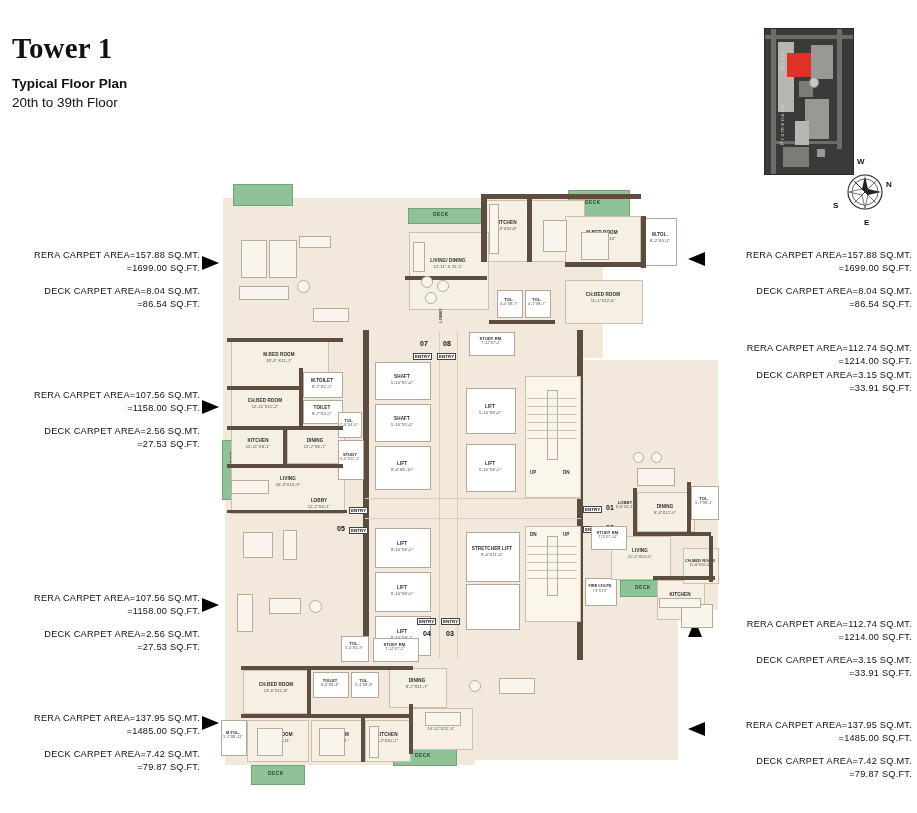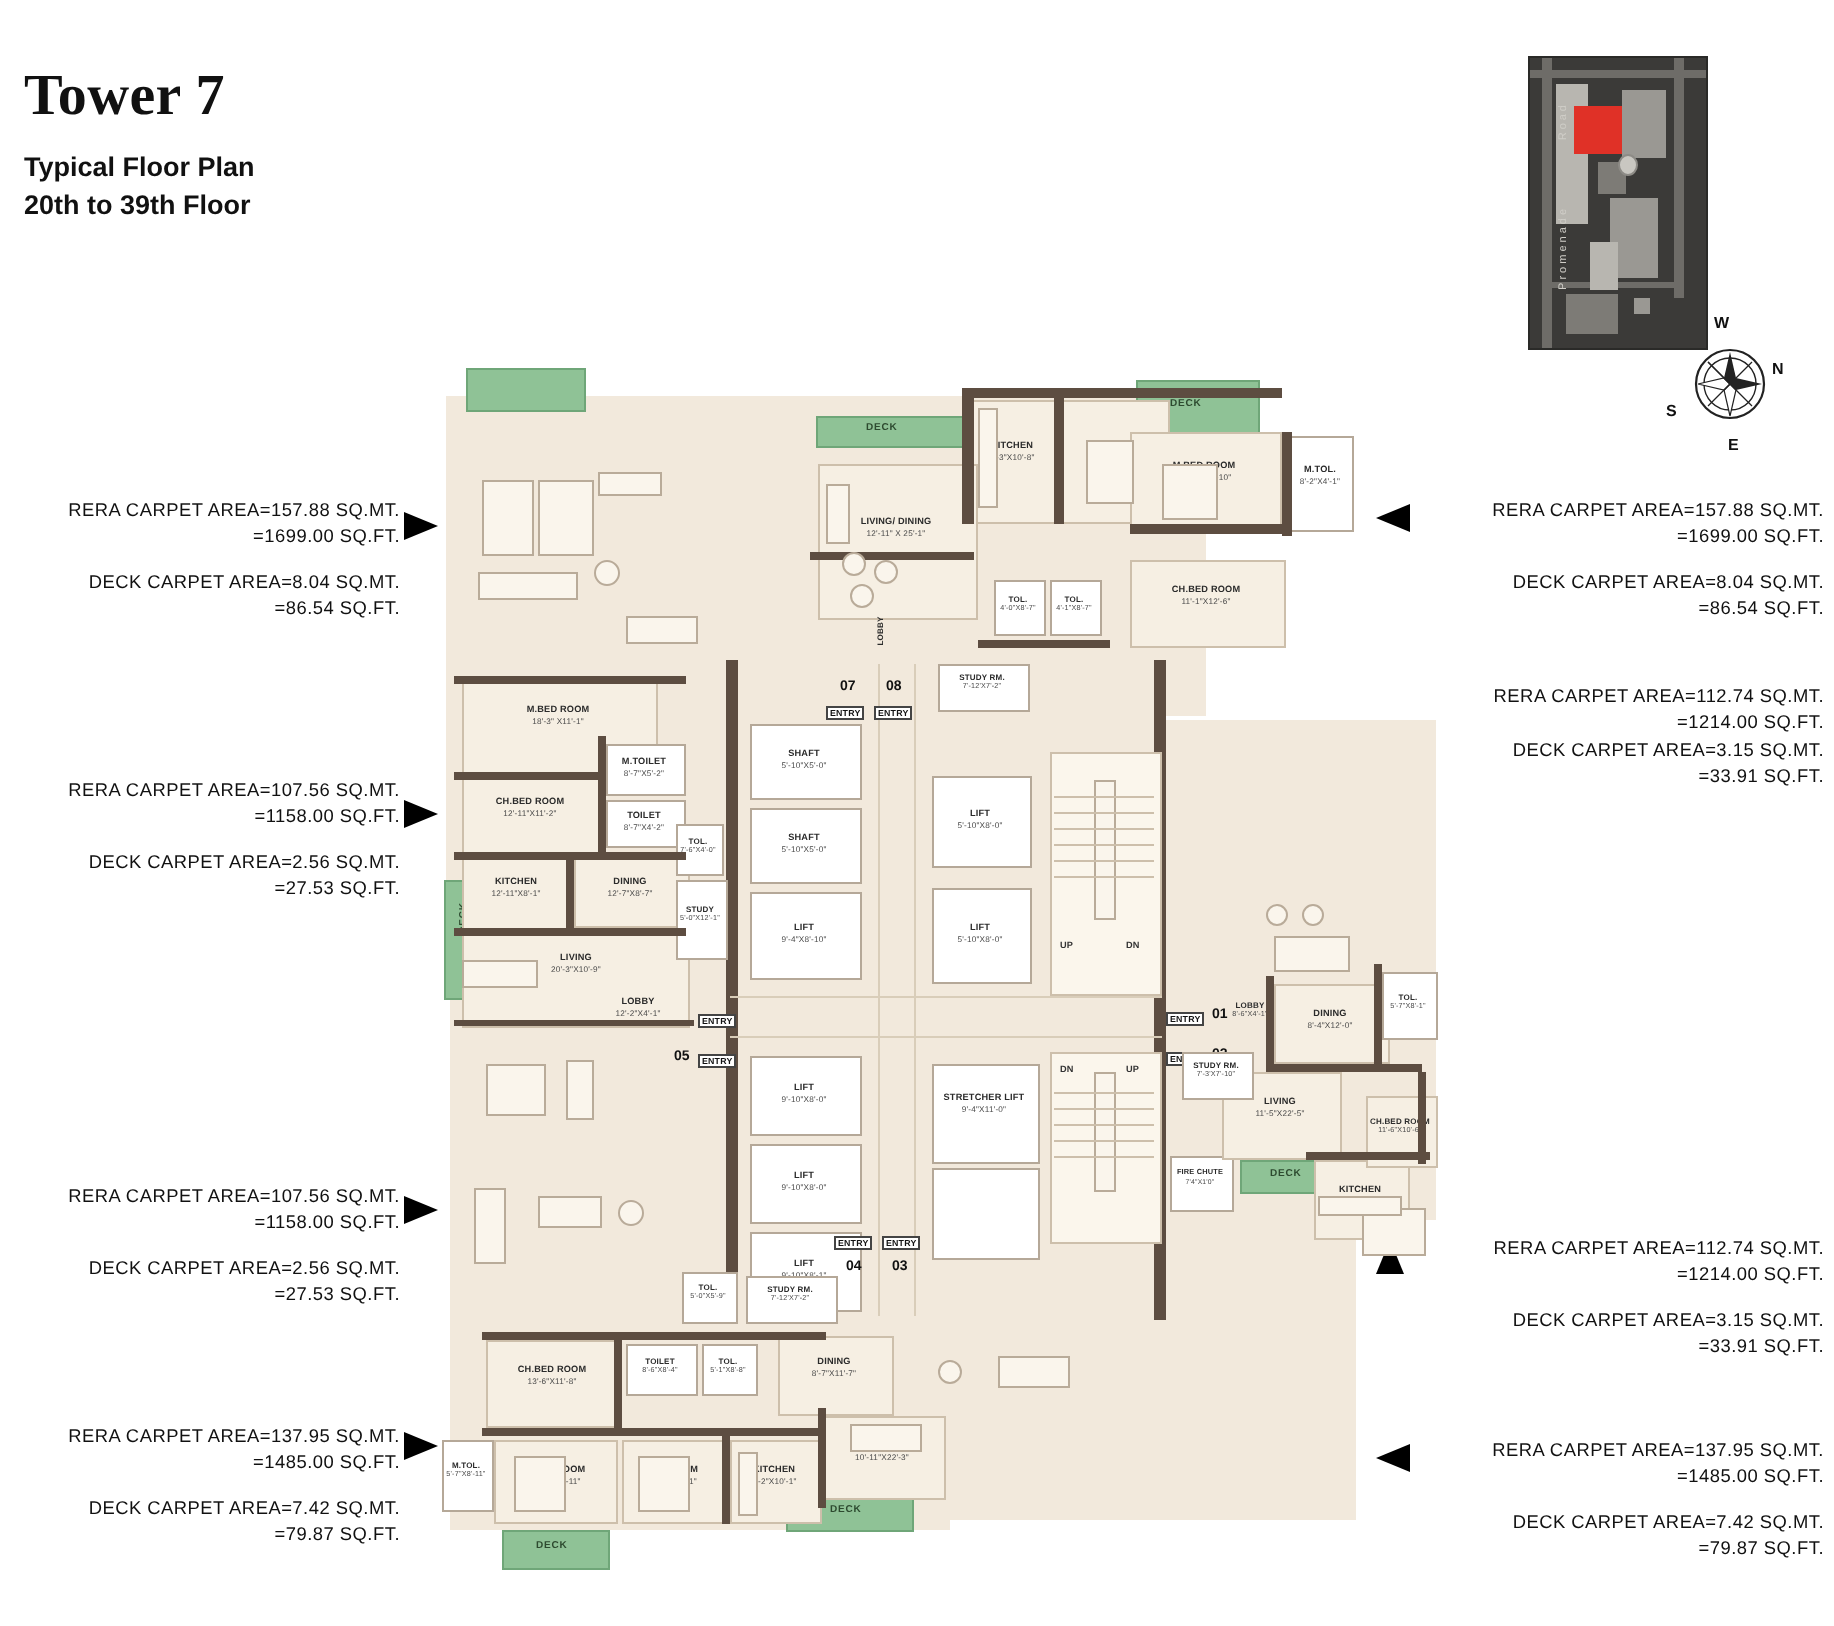--- a/index.html
+++ b/index.html
@@ -4,21 +4,21 @@
 <style>
   html,body{margin:0;padding:0;background:#ffffff;}
   body{width:917px;height:813px;position:relative;overflow:hidden;
        font-family:"Liberation Sans",sans-serif;color:#1a1a1a;}
 
   
   #title-block{position:absolute;left:12px;top:34px;}
   #tower-title{font-family:"Liberation Serif",serif;font-weight:bold;
                font-size:29px;letter-spacing:.2px;line-height:1;color:#111;}
   #plan-subtitle{font-size:13.5px;font-weight:bold;margin-top:13px;line-height:1.25;color:#111;}
-  #plan-floors{font-size:13.5px;font-weight:bold;margin-top:2px;line-height:1.25;color:#111;}
+  #plan-floors{font-size:13.5px;font-weight:normal;margin-top:2px;line-height:1.25;color:#111;}
 
   
   .annot{position:absolute;font-size:9.2px;letter-spacing:.25px;line-height:1.45;color:#111;white-space:nowrap;}
   .annot .ln{display:block;}
   .annot.left{text-align:right;}
   .annot.right{text-align:left;}
   .annot .grp2{margin-top:9px;}
   .arrow{position:absolute;width:0;height:0;}
   .arrow.r{border-top:7px solid transparent;border-bottom:7px solid transparent;border-left:17px solid #000;}
   .arrow.l{border-top:7px solid transparent;border-bottom:7px solid transparent;border-right:17px solid #000;}
@@ -55,21 +55,21 @@
   .gridline{position:absolute;background:#d9cdb9;}
   .stair{position:absolute;background:#cdbfab;height:1px;}
   .updn{position:absolute;font-size:4.6px;font-weight:bold;color:#333;}
   .furn{position:absolute;border:1px solid #b9ab99;background:#faf5ec;}
   .circ{position:absolute;border:1px solid #b9ab99;background:#faf5ec;border-radius:50%;}
 </style>
 </head>
 <body>
 
 <div id="title-block">
-  <div id="tower-title">Tower 7</div>
+  <div id="tower-title">Tower 1</div>
   <div id="plan-subtitle">Typical Floor Plan</div>
   <div id="plan-floors">20th to 39th Floor</div>
 </div>
 
 <div id="keyplan">
   <div class="road" style="left:6px;top:0;width:5px;height:145px;"></div>
   <div class="road" style="left:0;top:6px;width:88px;height:4px;"></div>
   <div class="road" style="left:72px;top:0;width:5px;height:120px;"></div>
   <div class="road" style="left:10px;top:112px;width:62px;height:3px;"></div>
   <div class="blk l" style="left:13px;top:13px;width:16px;height:70px;"></div>

